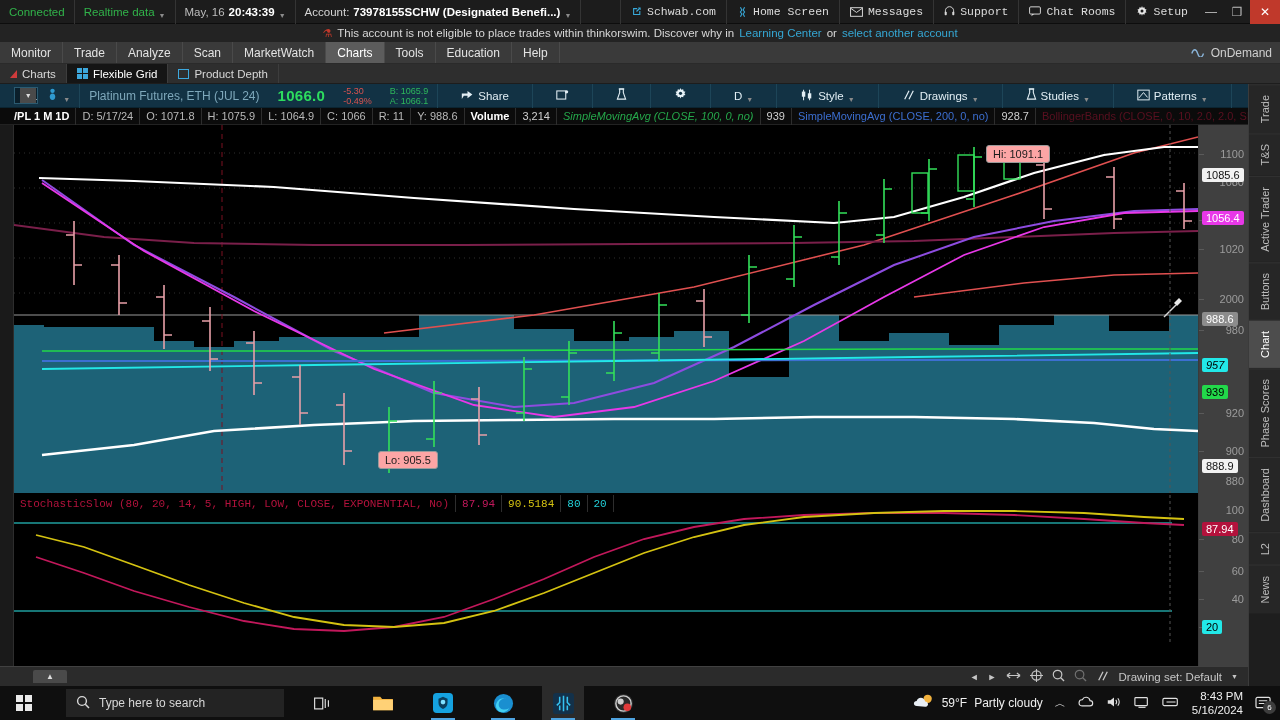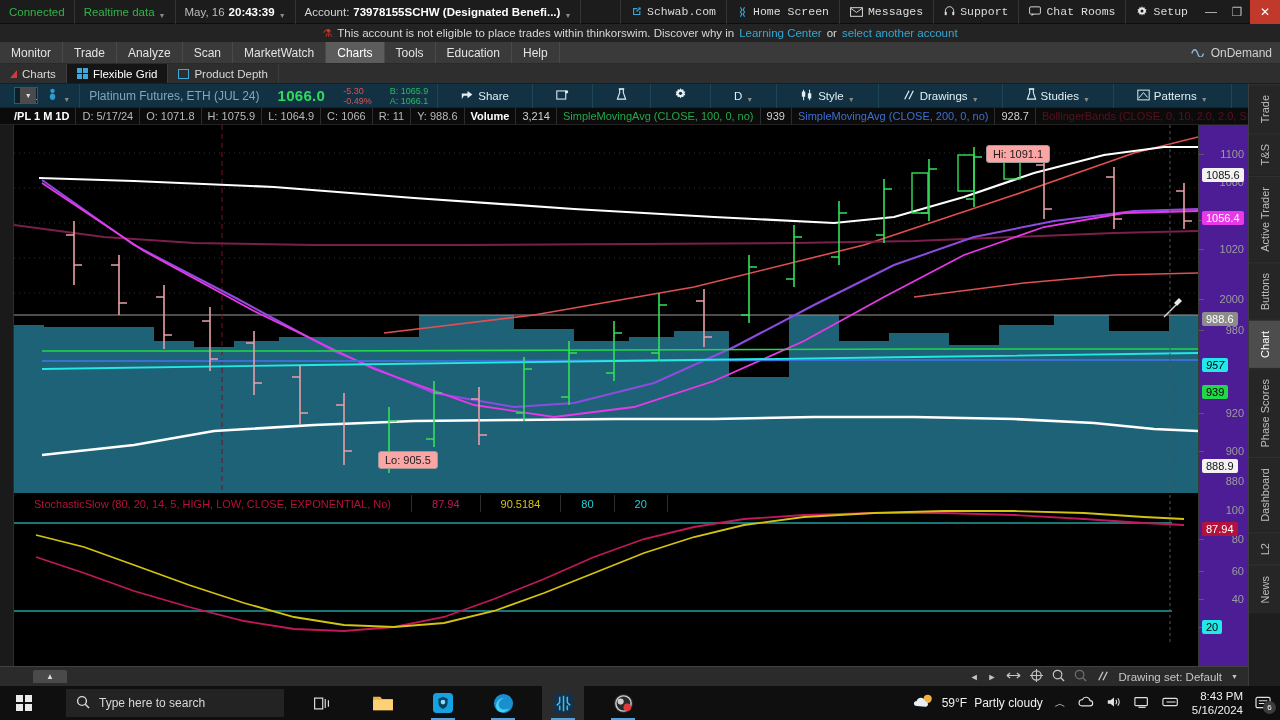--- a/index.html
+++ b/index.html
@@ -117,40 +117,40 @@
   
   .infobar {
     position: absolute; top: 108px; left: 0; width: 1280px; height: 17px;
     background: #0b0b0b; display: flex; align-items: center;
     font-size: 11px; border-bottom: 1px solid #222;
   }
   .ib-cell { padding: 0 6px; height: 17px; display: flex; align-items: center;
     border-right: 1px solid #2d2d2d; color: #b9b9b9; white-space: nowrap; }
   .ib-cell.sym { color: #fff; font-weight: bold; padding-left: 14px; }
   .ib-cell.vol { color: #fff; font-weight: bold; }
-  .ib-green { color: #25a84b; }
+  .ib-green { color: #25a84b; font-style: italic; }
   .ib-blue { color: #3c6fd1; }
   .ib-dkred { color: #5a1020; }
   .ib-val { color: #d0d0d0; }
 
   
   .chartwrap { position: absolute; top: 125px; left: 0; width: 1280px; height: 560px;
     background: #000; }
   .leftrail { position: absolute; left: 0; top: 0; width: 14px; height: 560px;
     background: #1a1a1a; border-right: 1px solid #2d2d2d; }
   .pricepane { position: absolute; left: 14px; top: 0; width: 1184px; height: 368px;
     background: #000; overflow: hidden; }
   .axis-right { position: absolute; left: 1198px; top: 0; width: 50px; height: 560px;
-    background: #4c1d95; border-left: 1px solid #3a3a3a; }
+    background: #404040; border-left: 1px solid #3a3a3a; }
   .stochpane { position: absolute; left: 14px; top: 370px; width: 1184px; height: 150px;
     background: #000; overflow: hidden; }
   .stochhdr { position: absolute; left: 14px; top: 370px; height: 17px;
     display: flex; align-items: center; font-size: 11px; }
-  .sh-cell { padding: 0 20px; height: 17px; display: flex; align-items: center;
-    border-right: 1px solid #2d2d2d; white-space: nowrap; }
+  .sh-cell { padding: 0 6px; height: 17px; display: flex; align-items: center;
+    border-right: 1px solid #2d2d2d; white-space: nowrap; font-family: Liberation Mono, monospace; }
   .sh-name { color: #b3123c; }
   .sh-v1 { color: #c2185b; }
   .sh-v2 { color: #d4c211; }
   .sh-v3 { color: #22cfd8; }
   .sh-v4 { color: #22cfd8; }
 
   .axlabel { position: absolute; right: 4px; font-size: 11px; color: #9c9c9c;
     transform: translateY(-50%); white-space: nowrap; }
   .axtick { position: absolute; left: 0; width: 5px; height: 1px; background: #5a5a5a; }
   .axbadge { position: absolute; left: 3px; font-size: 11px; padding: 1px 4px;

